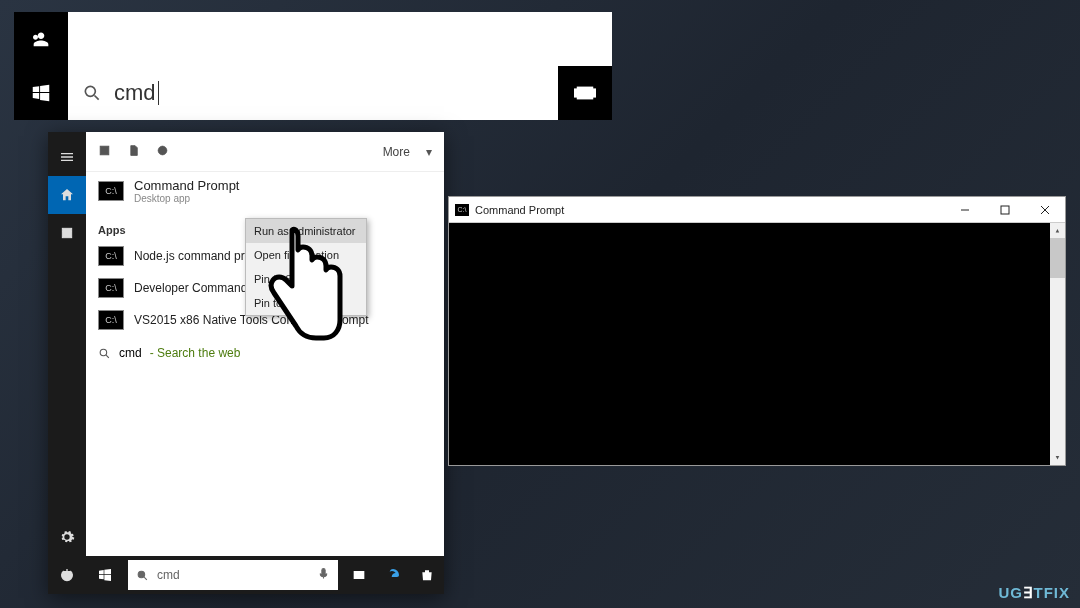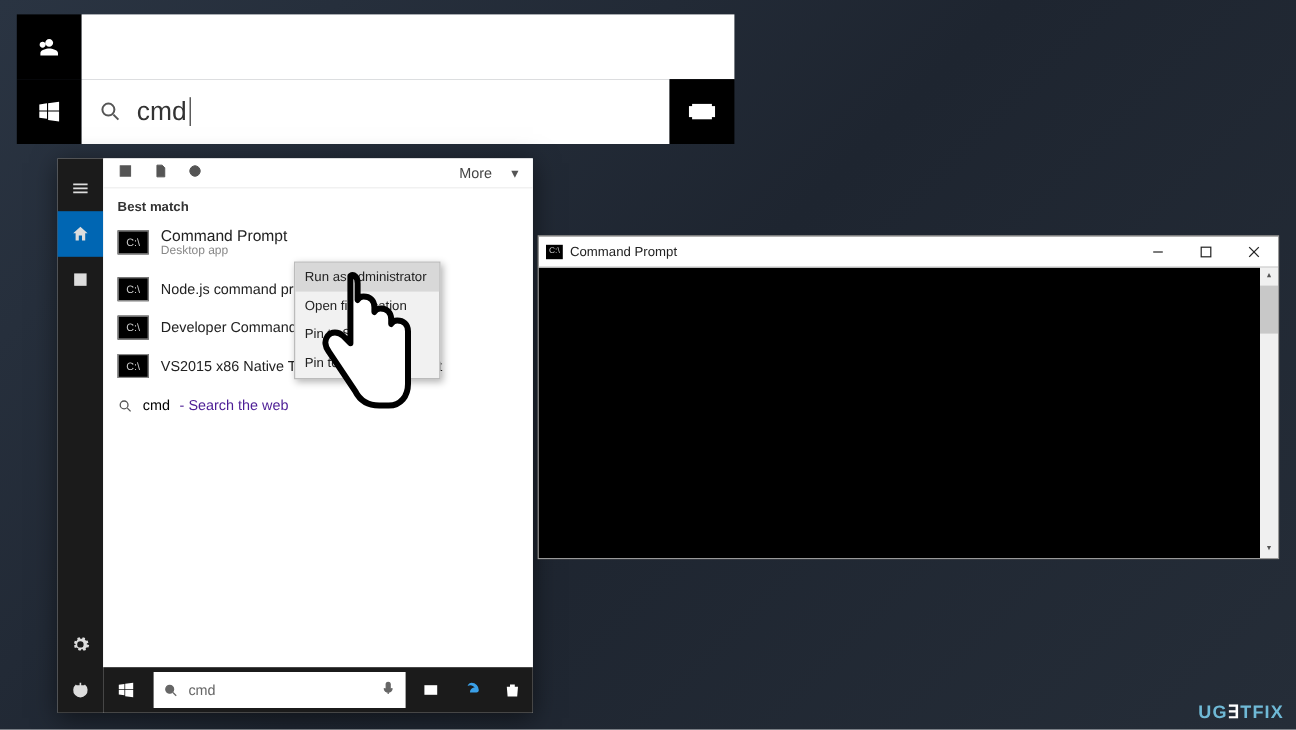--- a/index.html
+++ b/index.html
@@ -74,21 +74,21 @@
     align-items: center;
     justify-content: center;
     font-size: 16px;
   }
   .rail .rail-item.active { background: #0066b3; }
   .rail .spacer { flex: 1; }
   .rail svg { width: 16px; height: 16px; fill: #ddd; }
 
   .panel-body { flex: 1; display: flex; flex-direction: column; background: #fff; }
   .panel-head {
-    height: 25px;
+    height: 40px;
     display: flex;
     align-items: center;
     gap: 16px;
     padding: 0 12px;
     font-size: 12px;
     color: #555;
     border-bottom: 1px solid #eee;
   }
   .panel-head .more { margin-left: auto; color: #444; }
   .panel-head svg { width: 13px; height: 13px; fill: #555; }
@@ -142,21 +142,21 @@
   }
   .app-row .app-icon { flex-shrink: 0; }
 
   .web-row {
     display: flex;
     align-items: center;
     gap: 8px;
     padding: 10px 12px;
     font-size: 12px;
   }
-  .web-row .sub { color: #4c1d95; }
+  .web-row .sub { color: #4d7c0f; }
 
   .panel-bottom {
     margin-top: auto;
     height: 38px;
     background: #1b1b1b;
     display: flex;
     align-items: center;
   }
   .panel-bottom .pb-win {
     width: 38px; height: 38px;
@@ -343,29 +343,29 @@
             <path d="M7 3h8l4 4v14H7z"></path>
           </svg></span>
       <span><svg viewBox="0 0 24 24" fill="none" stroke="#555" stroke-width="1.5">
             <circle cx="12" cy="12" r="8"></circle>
             <path d="M4 12h16M12 4c3 4 3 12 0 16M12 4c-3 4-3 12 0 16"></path>
           </svg></span>
       <span class="more">More</span>
       <span>▾</span>
     </div>
 
-    <div class="section-label">Best match</div>
     <div class="best-match">
       <div class="app-icon">C:\</div>
       <div class="bm-text">
         <div class="title">Command Prompt</div>
         <div class="sub">Desktop app</div>
       </div>
     </div>
 
+    <div class="section-label">Apps</div>
     <div class="app-row">
       <div class="app-icon">C:\</div>
       <span>Node.js command prompt</span>
     </div>
     <div class="app-row">
       <div class="app-icon">C:\</div>
       <span>Developer Command Prompt</span>
     </div>
     <div class="app-row">
       <div class="app-icon">C:\</div>

